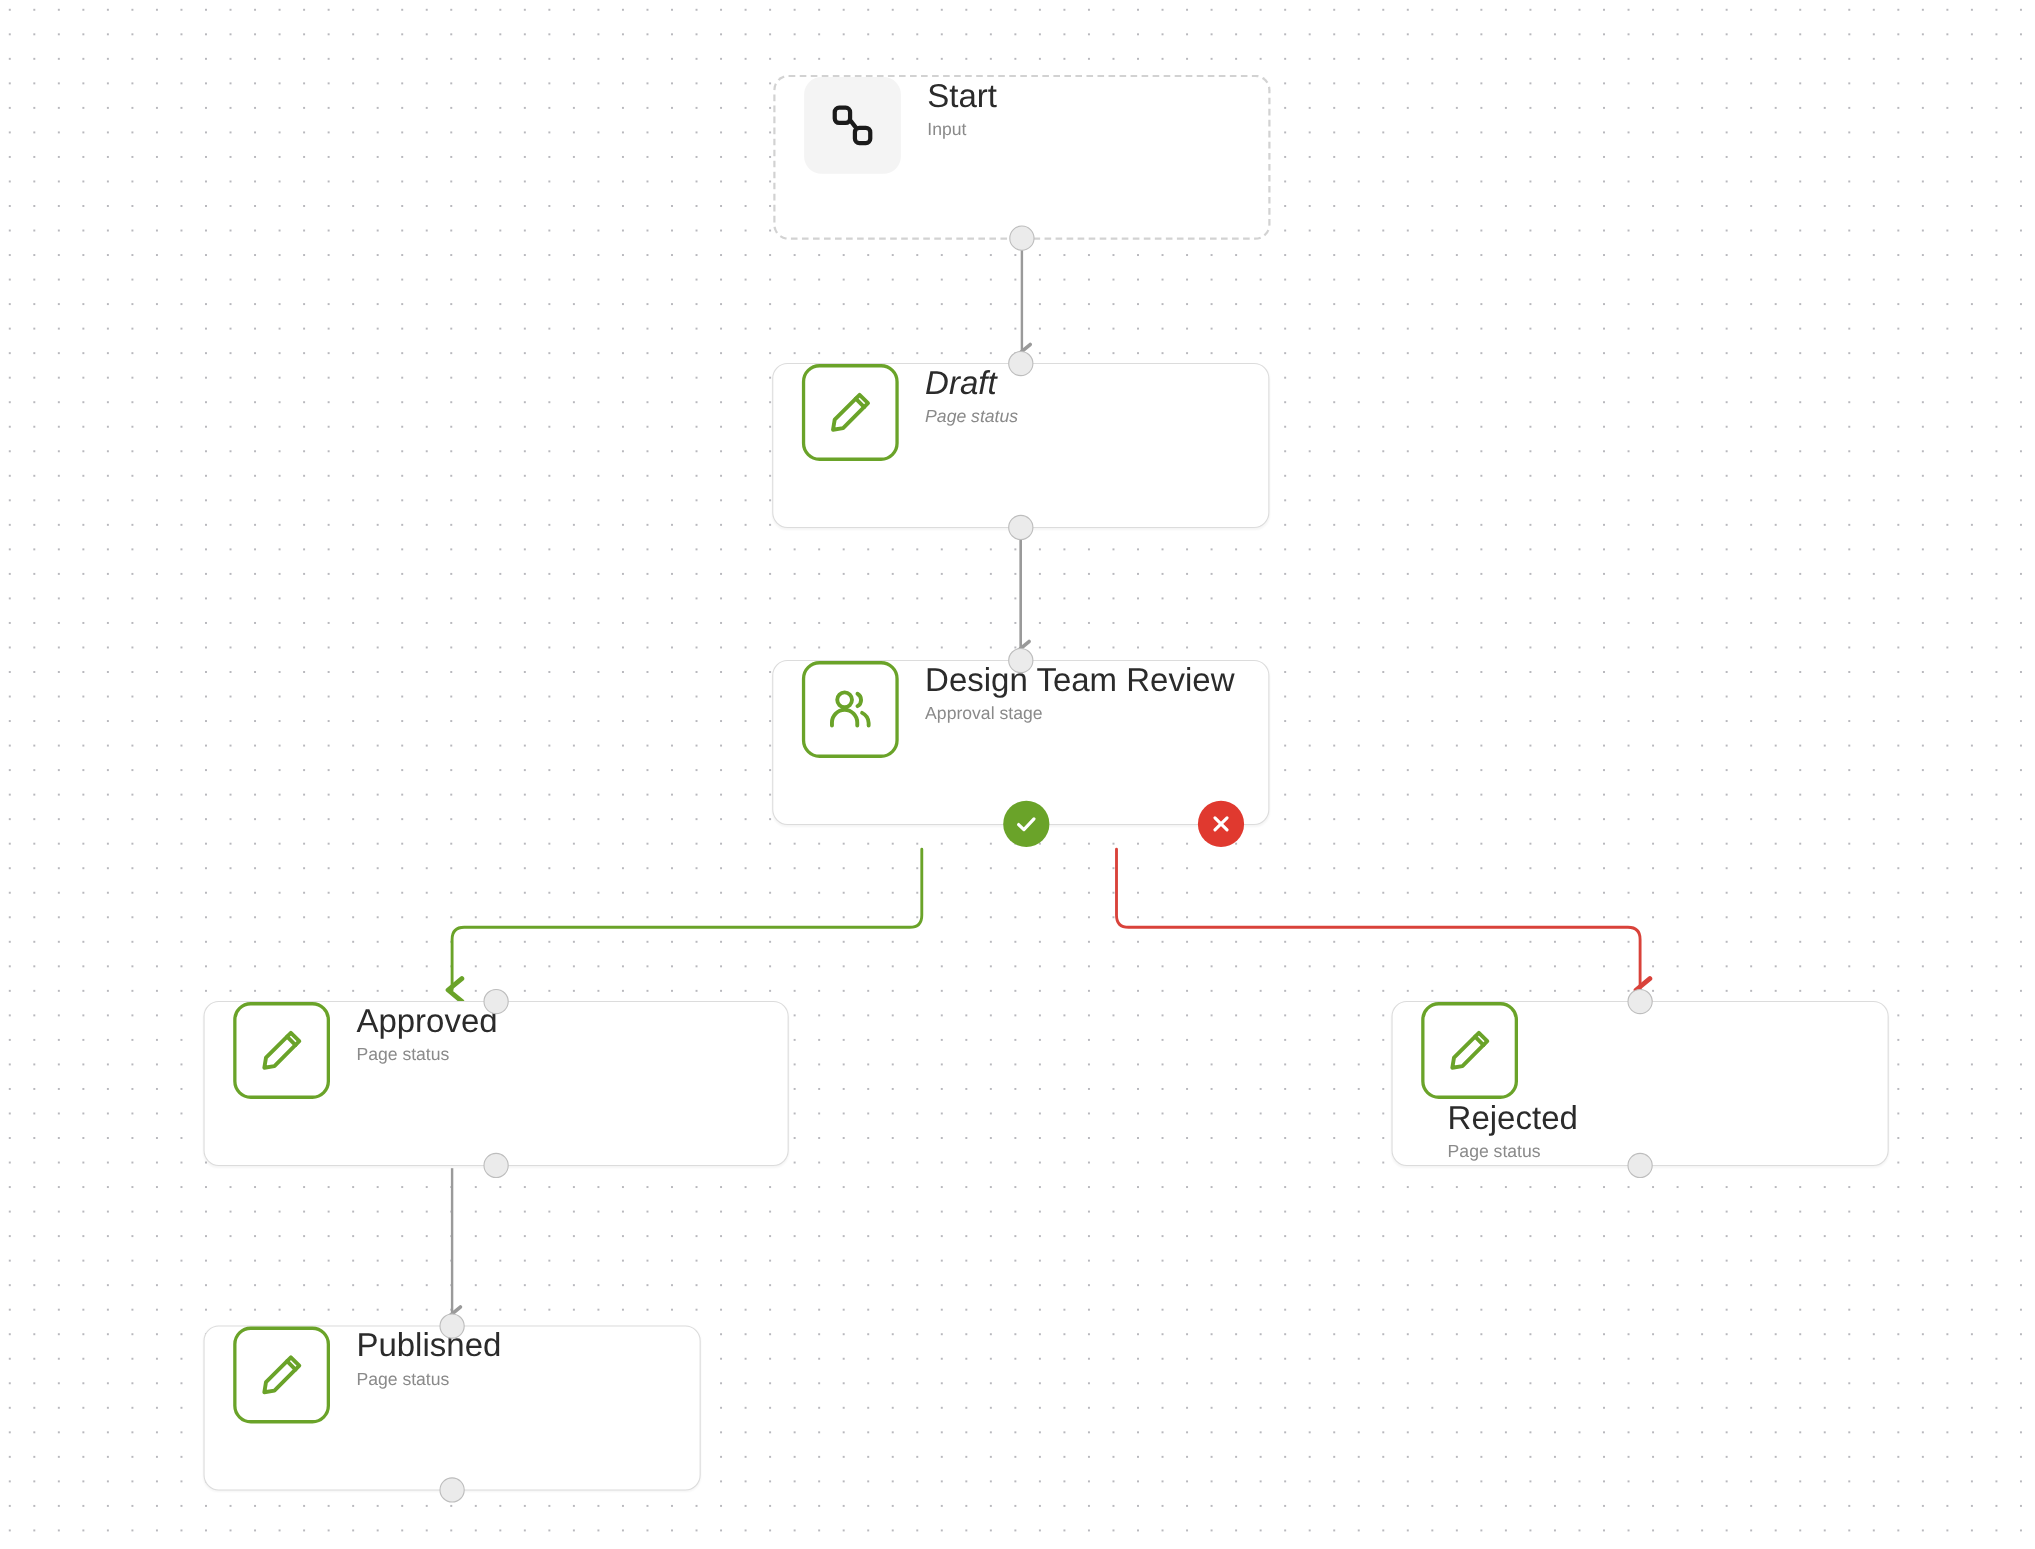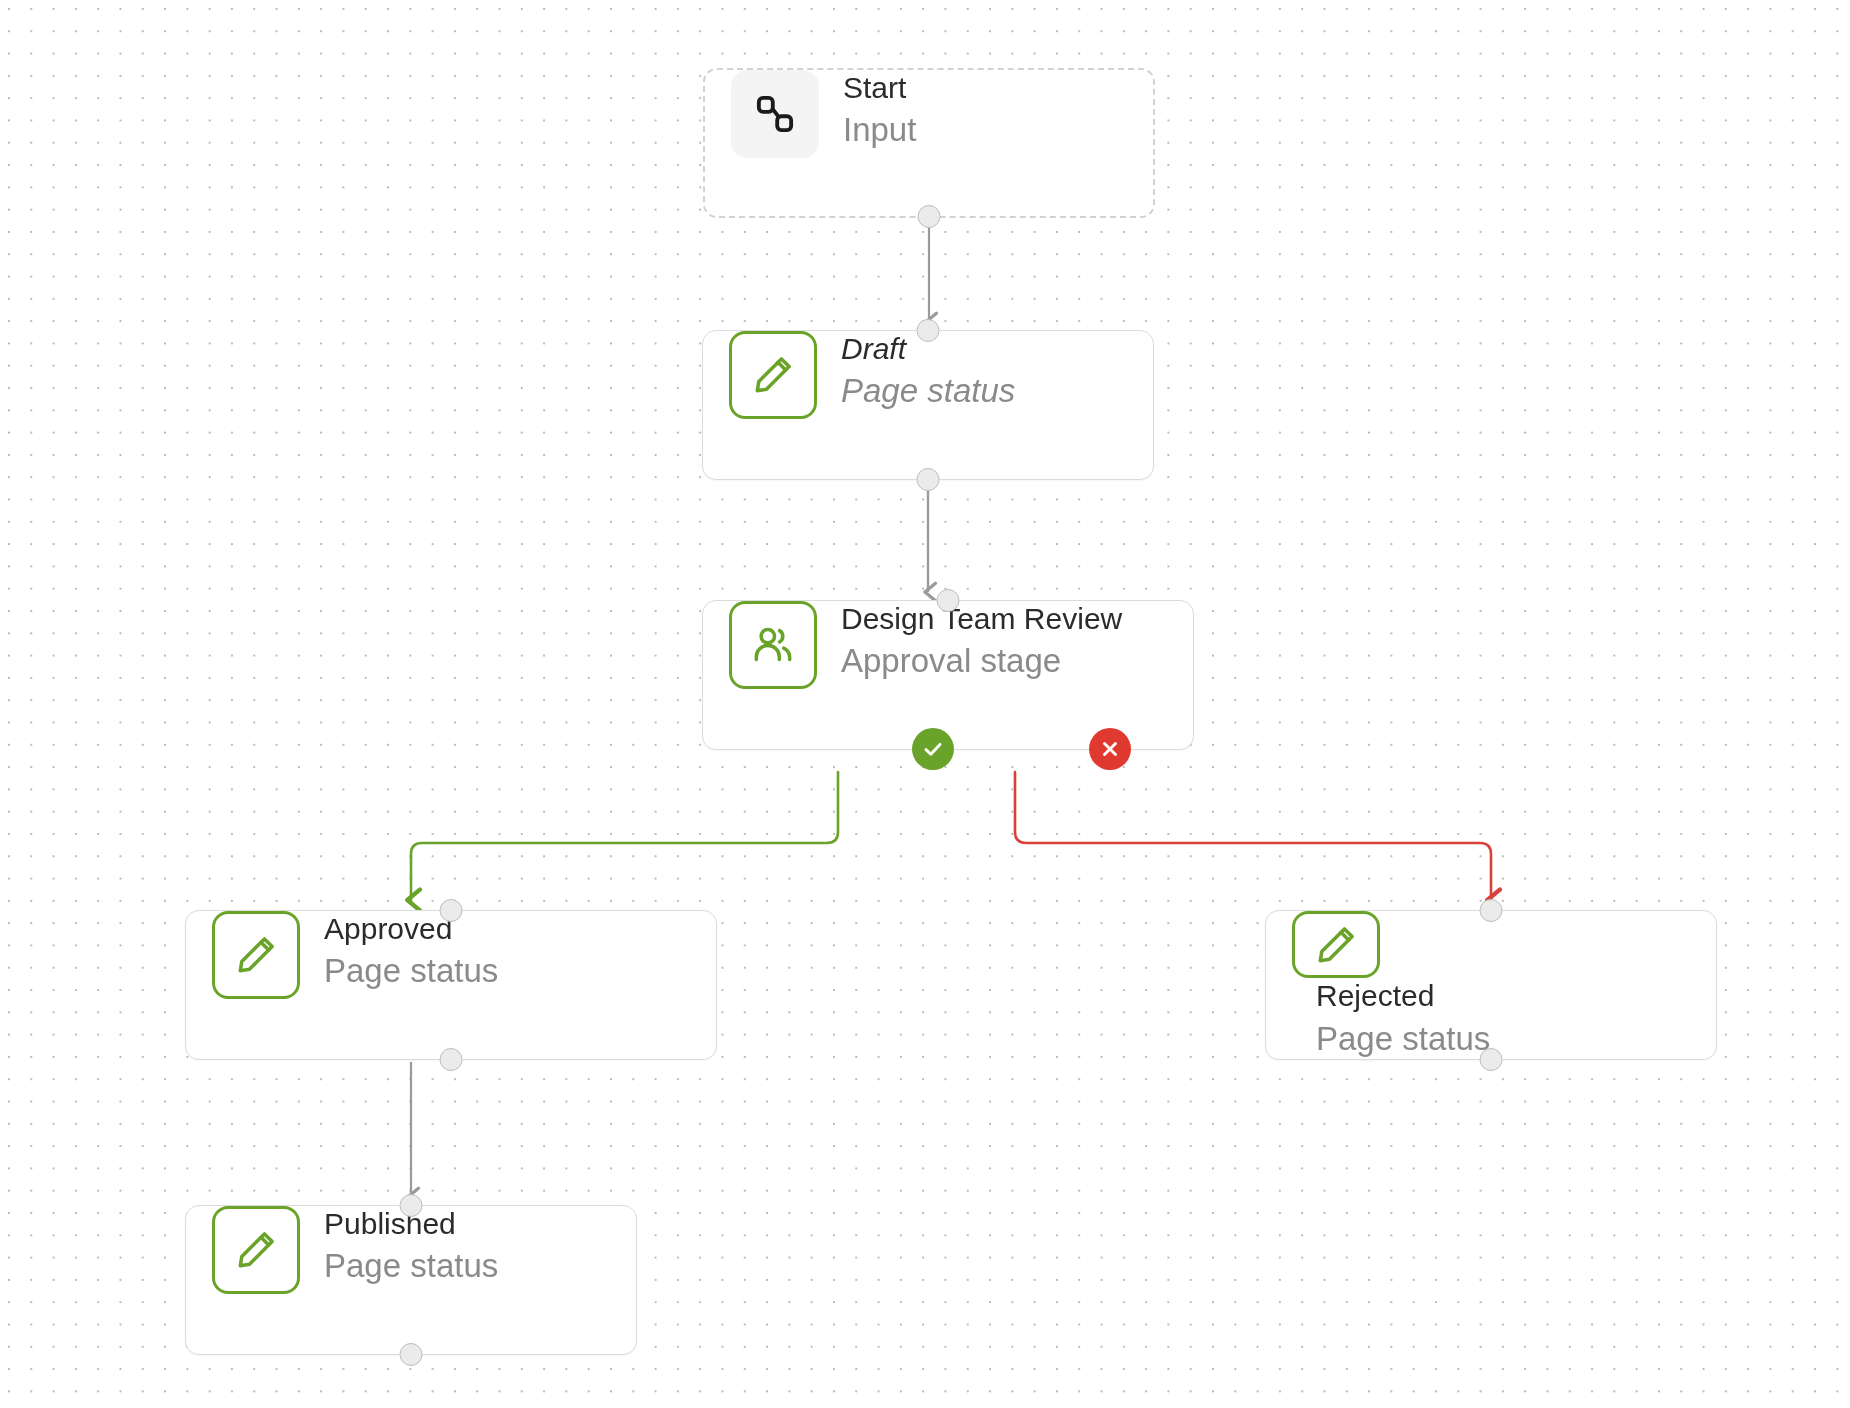--- a/index.html
+++ b/index.html
@@ -77,21 +77,21 @@
     min-width: 0;
   }
   .node-title {
     font-size: 30px;
     line-height: 1.18;
     color: #2b2b2b;
     font-weight: 400;
     white-space: nowrap;
   }
   .node-sub {
-    font-size: 33px;
+    font-size: 16px;
     line-height: 1.25;
     color: #8a8a8a;
     font-weight: 400;
     margin-top: 4px;
     white-space: nowrap;
   }
 
   
   .handle {
     position: absolute;
@@ -119,21 +119,21 @@
     z-index: 8;
     bottom: -21px;
   }
   .badge.ok   { background: #6aa329; }
   .badge.fail { background: #e0392f; }
   .badge svg { display: block; }
 
   
   #node-start     { left: 703px;  top: 68px;   width: 452px; height: 150px; }
   #node-draft     { left: 702px;  top: 330px;  width: 452px; height: 150px; font-style: italic; }
-  #node-review    { left: 702px;  top: 600px;  width: 492px; height: 150px; }
+  #node-review    { left: 702px;  top: 600px;  width: 452px; height: 150px; }
   #node-approved  { left: 185px;  top: 910px;  width: 532px; height: 150px; }
   #node-rejected  { left: 1265px; top: 910px;  width: 452px; height: 150px; flex-direction: column; }
   #node-published { left: 185px;  top: 1205px; width: 452px; height: 150px; }
 
   #node-review .badge.ok   { left: 209px; }
   #node-review .badge.fail { left: 386px; }
 </style>
 </head>
 <body>
 

